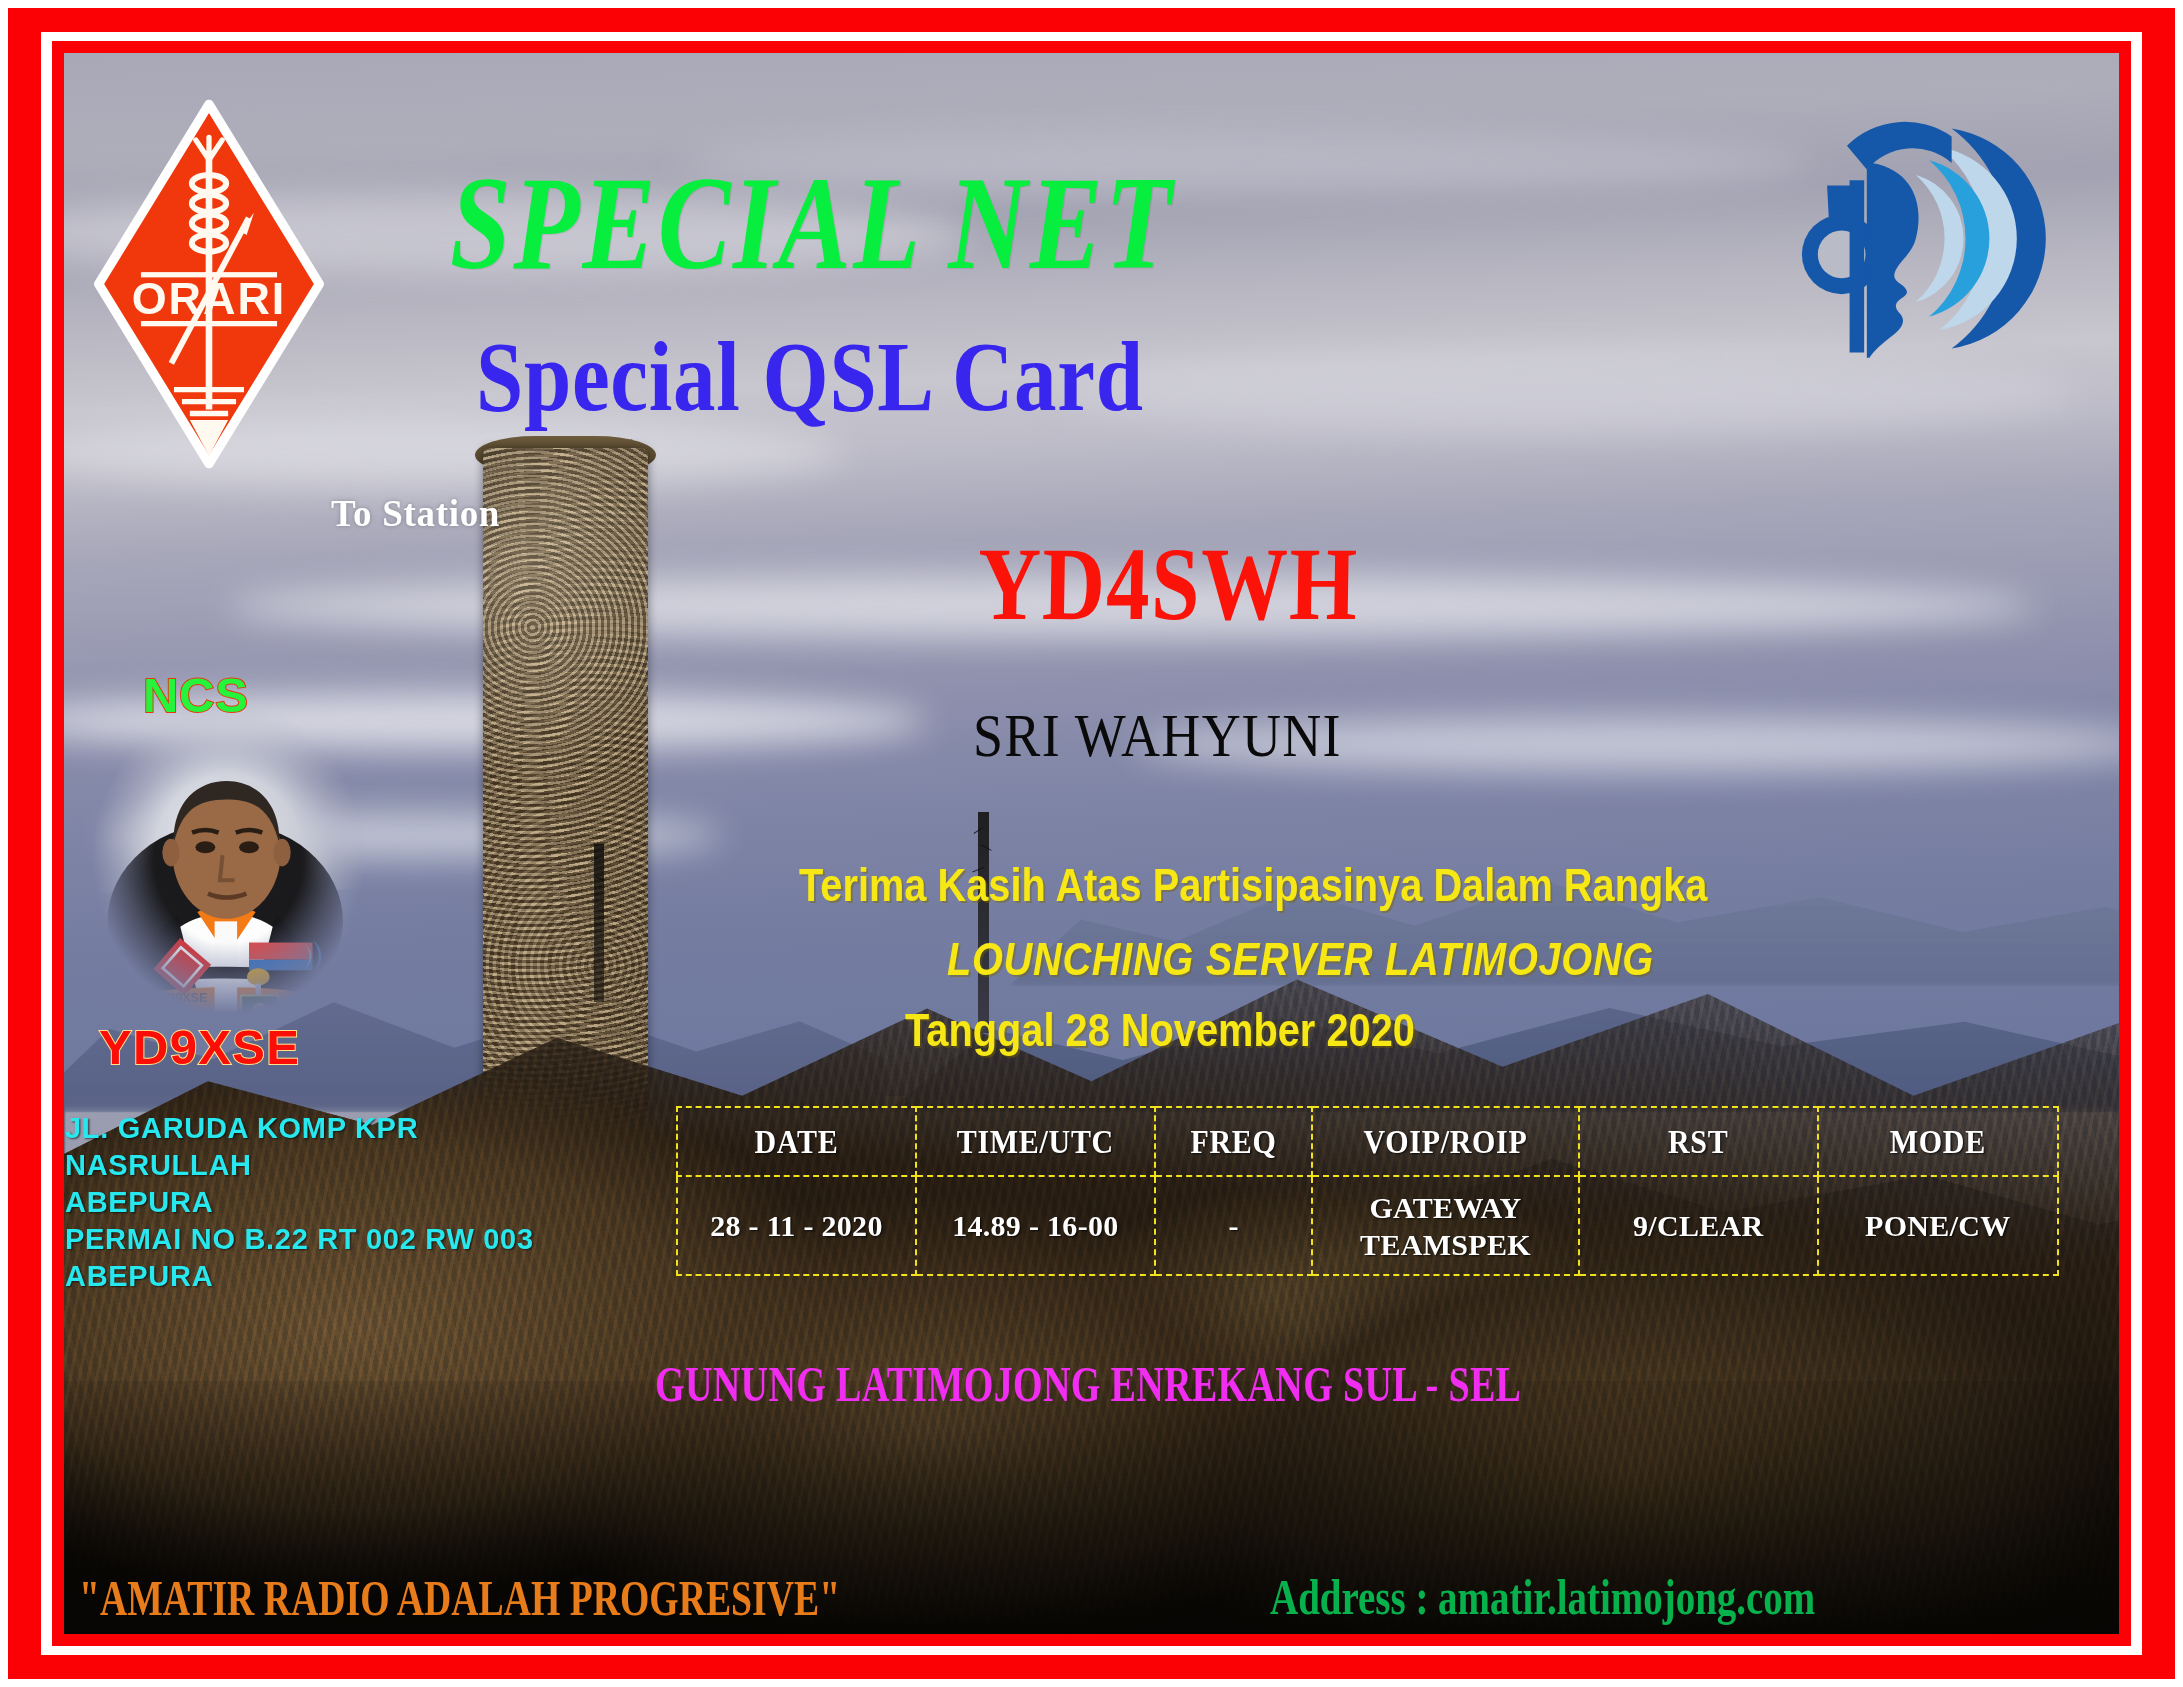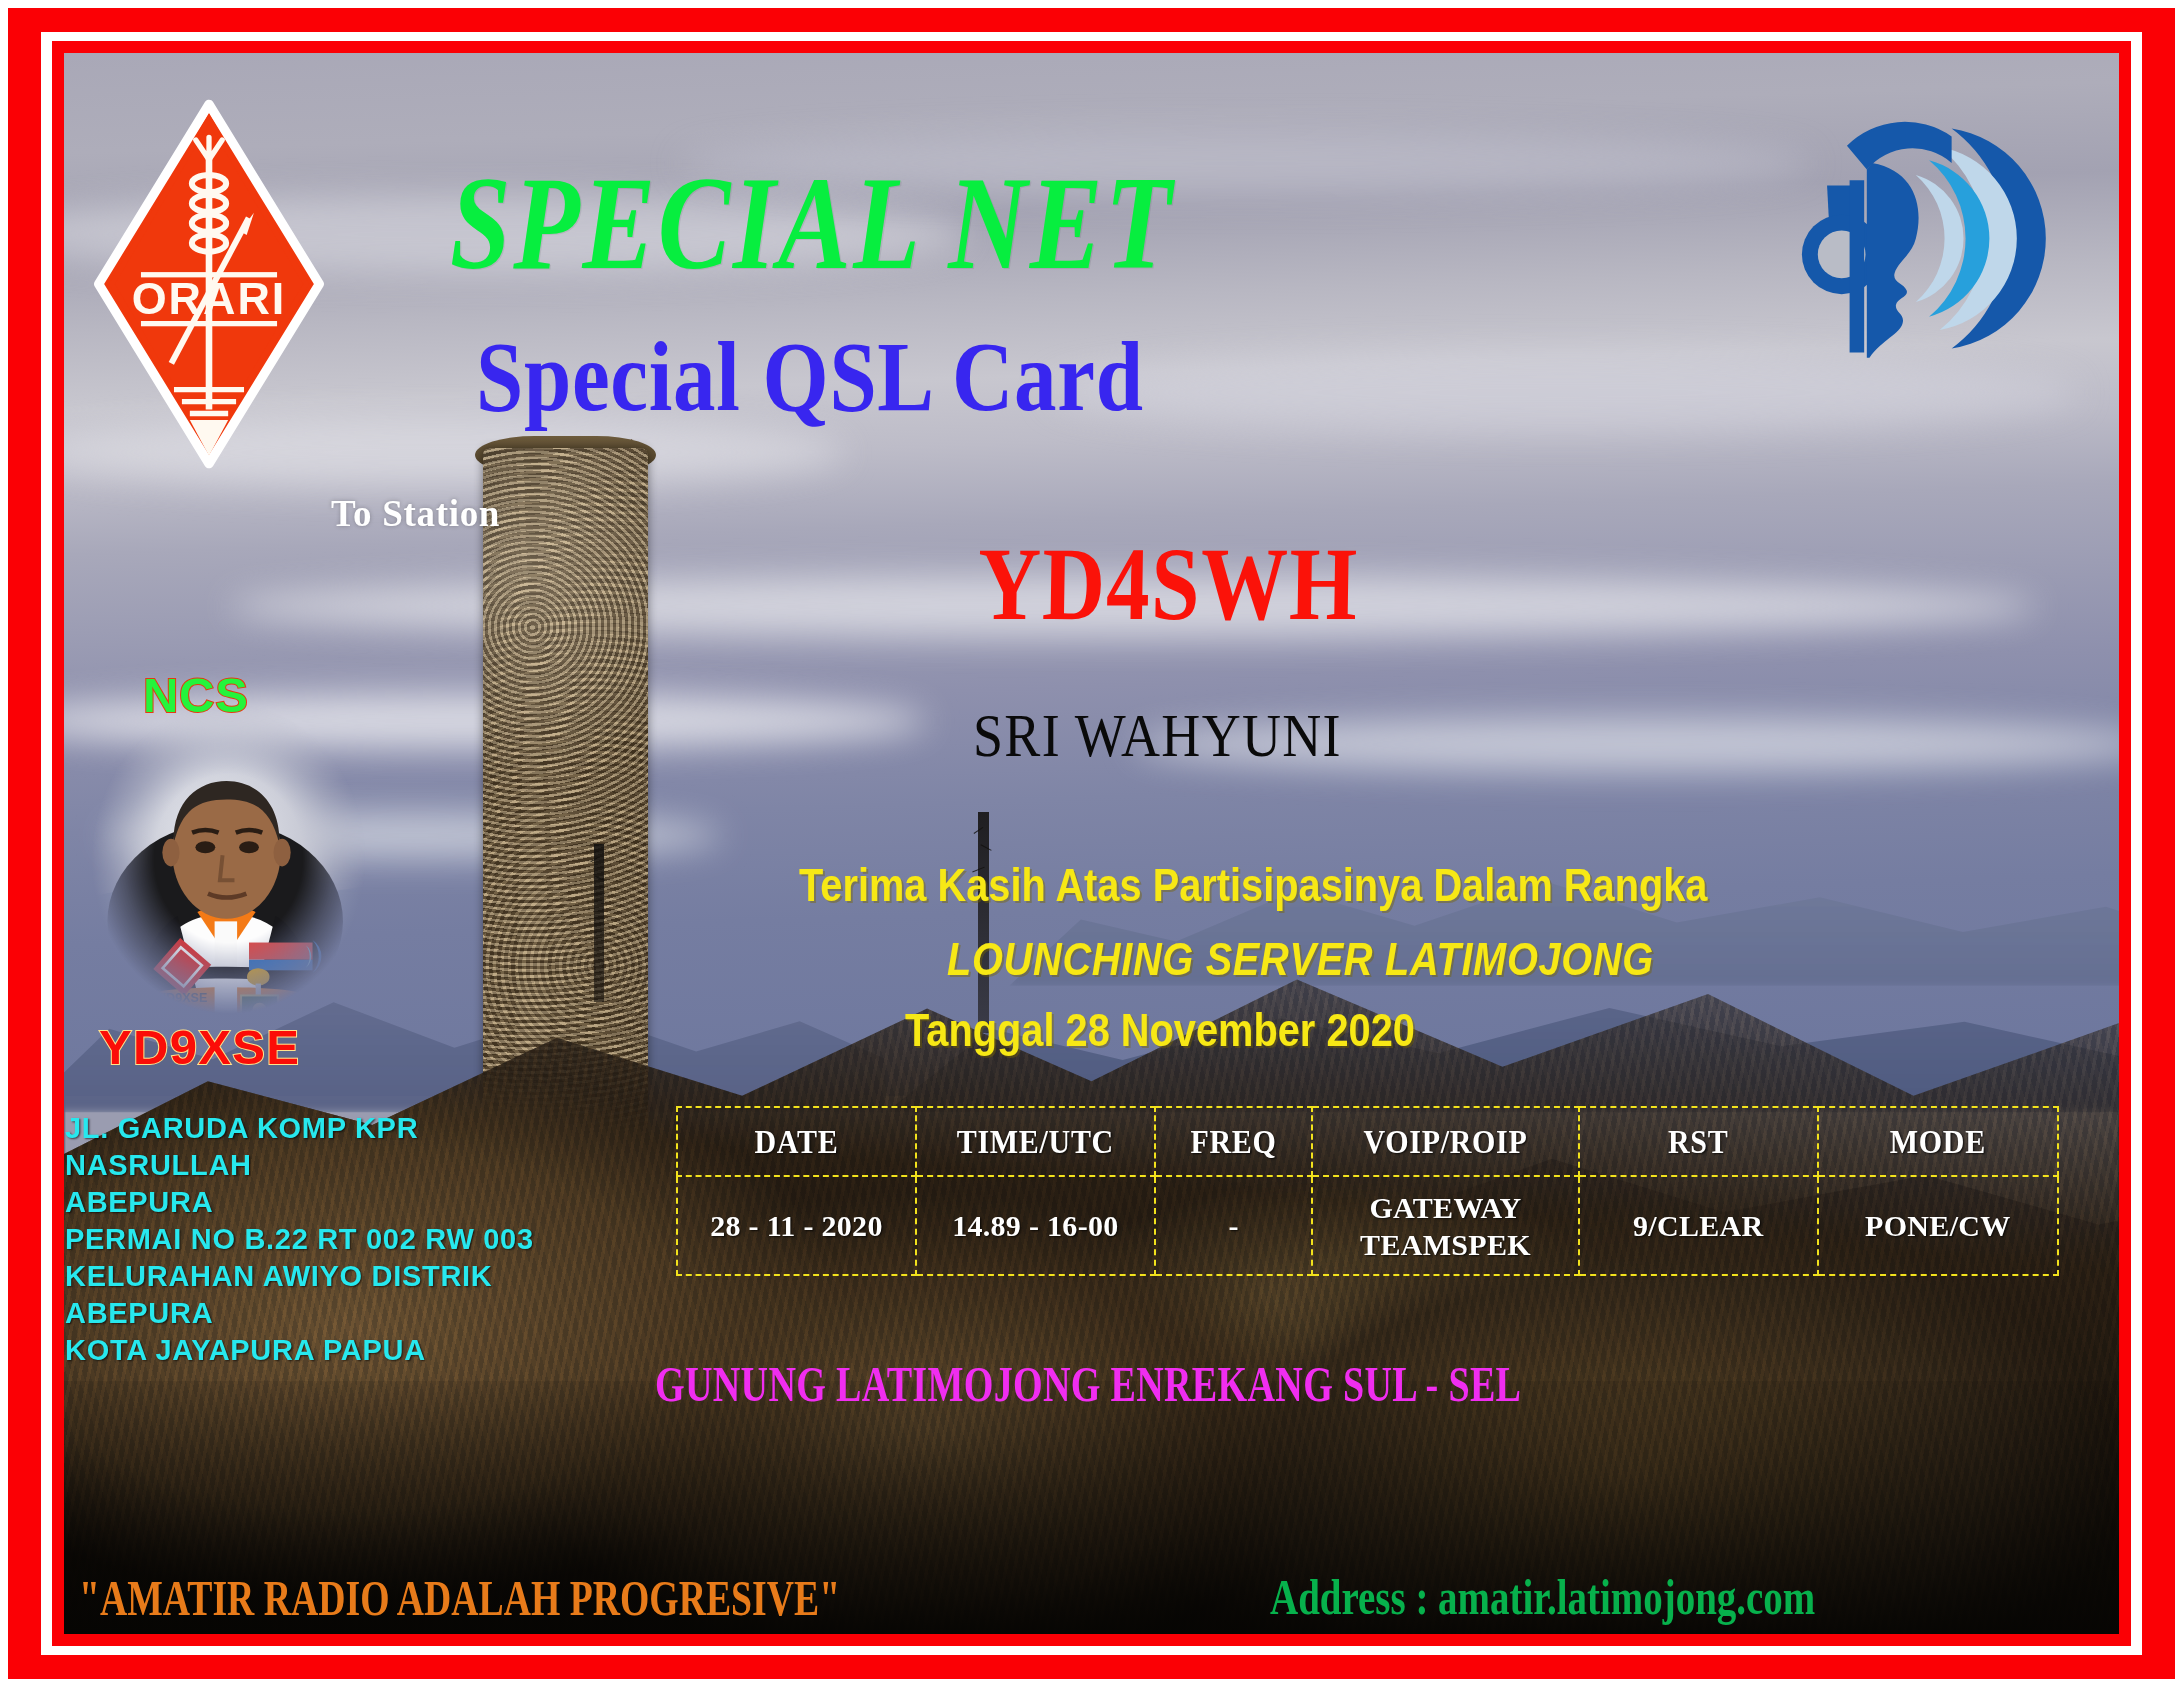--- a/index.html
+++ b/index.html
@@ -374,23 +374,21 @@
   <div class="t yellowline" id="date-line">Tanggal  28  November  2020</div>
 
   <div class="t" id="ncs-label">NCS</div>
   <div class="t" id="ncs-callsign">YD9XSE</div>
 
   <div id="address-block">
     <div>JL. GARUDA KOMP KPR</div>
     <div>NASRULLAH</div>
     <div>ABEPURA</div>
     <div>PERMAI NO B.22 RT 002 RW 003</div>
-    <div>KELURAHAN AWIYO DISTRIK</div>
     <div>ABEPURA</div>
-    <div>KOTA JAYAPURA PAPUA</div>
   </div>
 
   <table id="qso-table">
     <colgroup>
       <col class="col-date">
         <col class="col-time">
         <col class="col-freq">
       <col class="col-voip">
         <col class="col-rst">
         <col class="col-mode">

